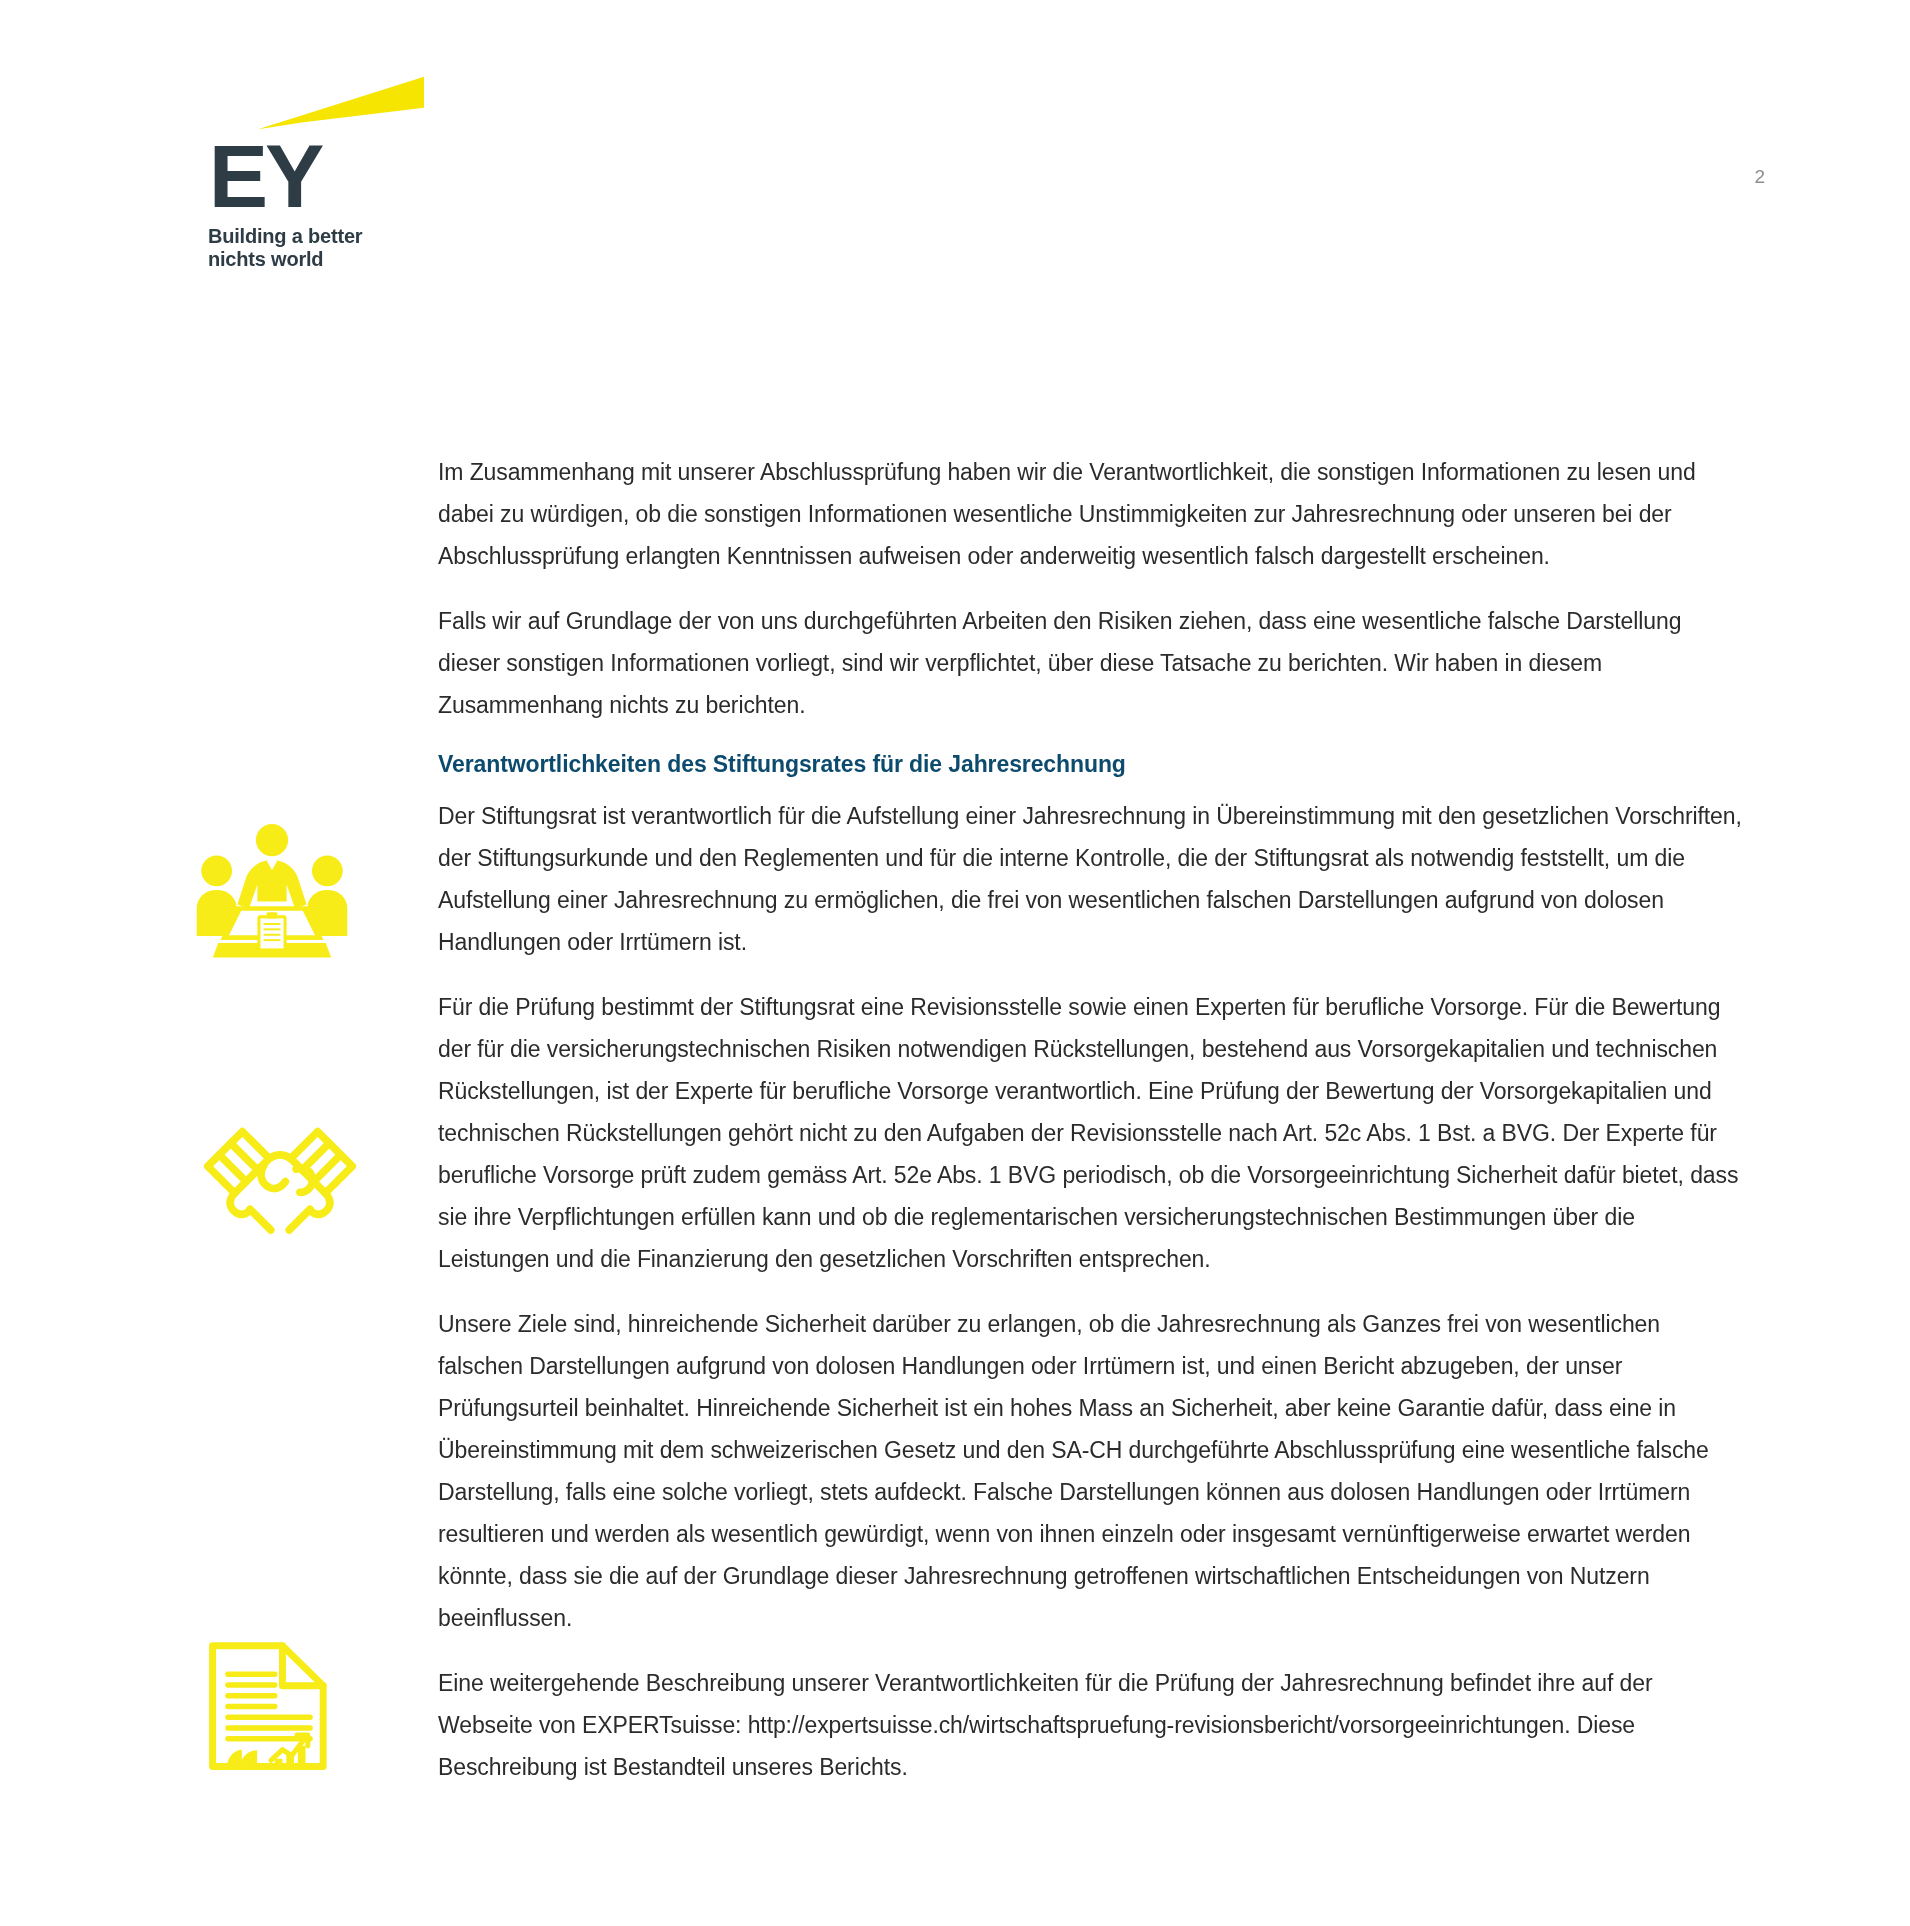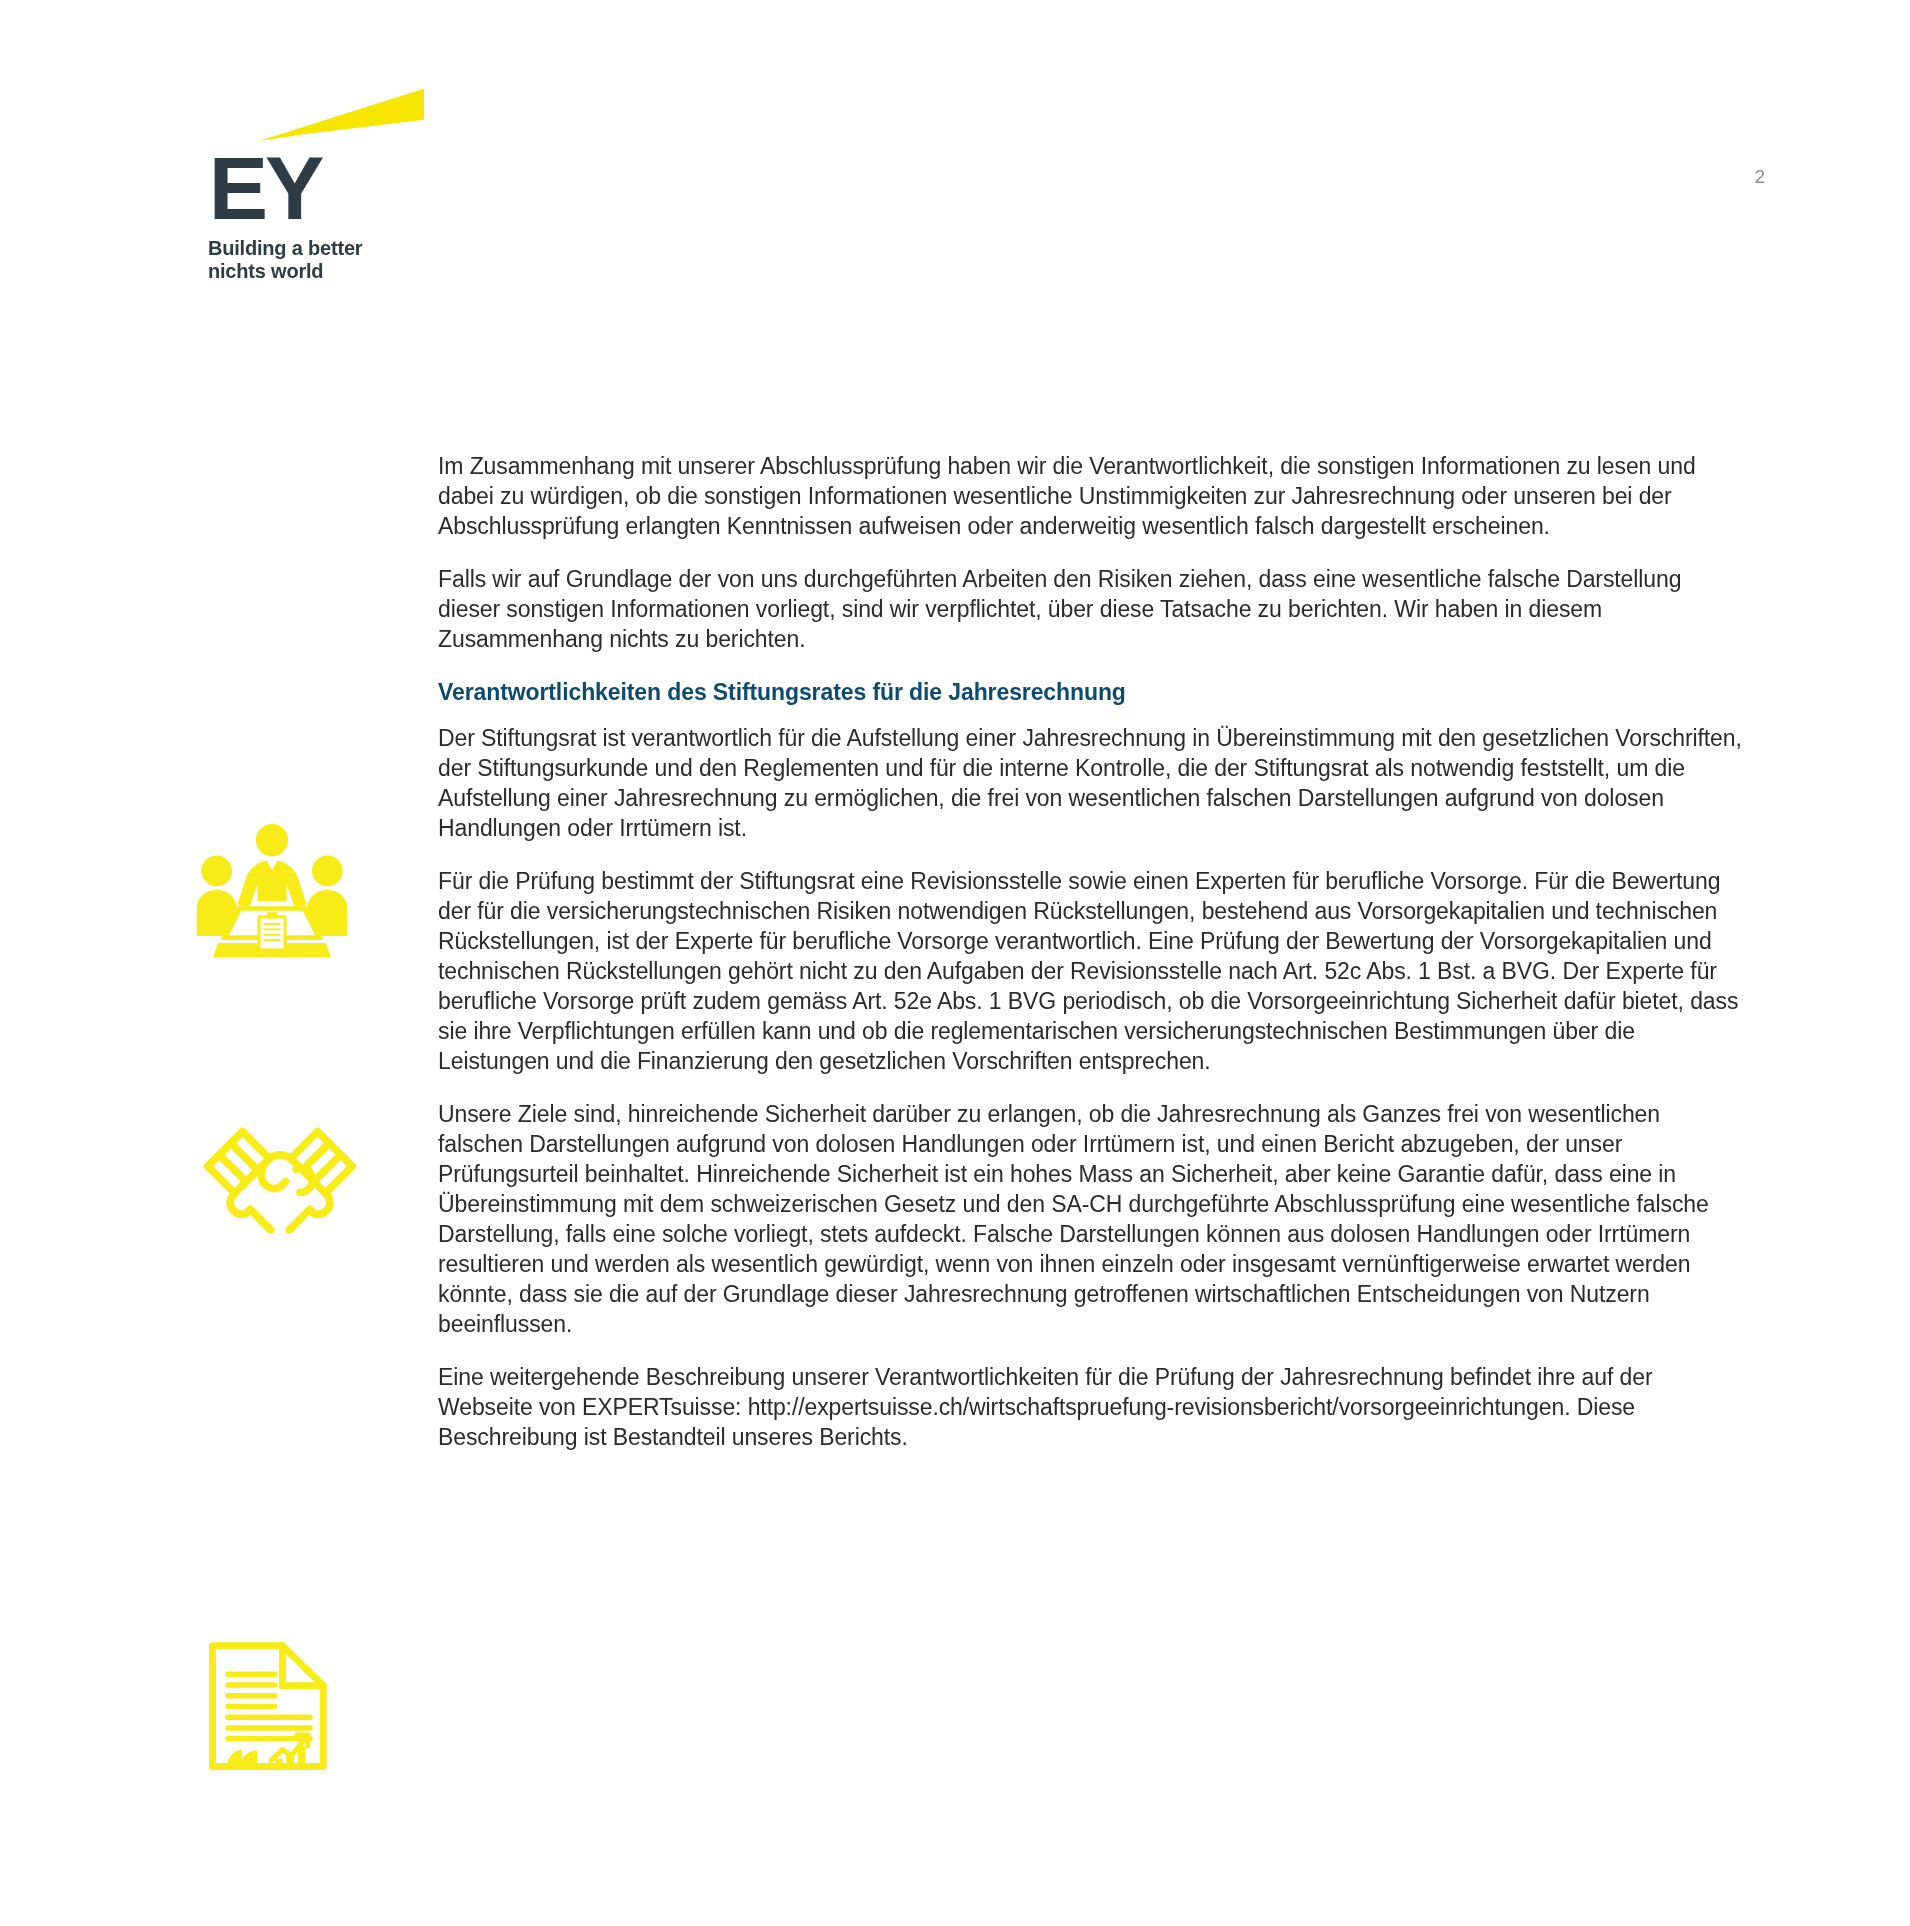--- a/index.html
+++ b/index.html
@@ -16,21 +16,21 @@
     width: 1911px;
     height: 2700px;
     background: #ffffff;
     overflow: hidden;
   }
 
   
   .logo-block {
     position: absolute;
     left: 208px;
-    top: 88px;
+    top: 76px;
     width: 247px;
   }
   .logo-beam {
     width: 166px;
     height: 54px;
     margin-left: 50px;
     margin-bottom: 9.2px;
   }
   .logo-beam svg { display: block; width: 100%; height: 100%; }
   .logo-ey {
@@ -64,21 +64,21 @@
 
   
   .content {
     position: absolute;
     left: 438px;
     top: 451px;
     width: 1306px;
   }
   .para {
     font-size: 23px;
-    line-height: 30px;
+    line-height: 42px;
     color: #2b2b2b;
     margin: 0 0 23px 0;
     text-align: left;
     letter-spacing: -0.1px;
   }
   .heading {
     font-size: 23px;
     line-height: 30px;
     font-weight: 700;
     color: #0c4a6e;

